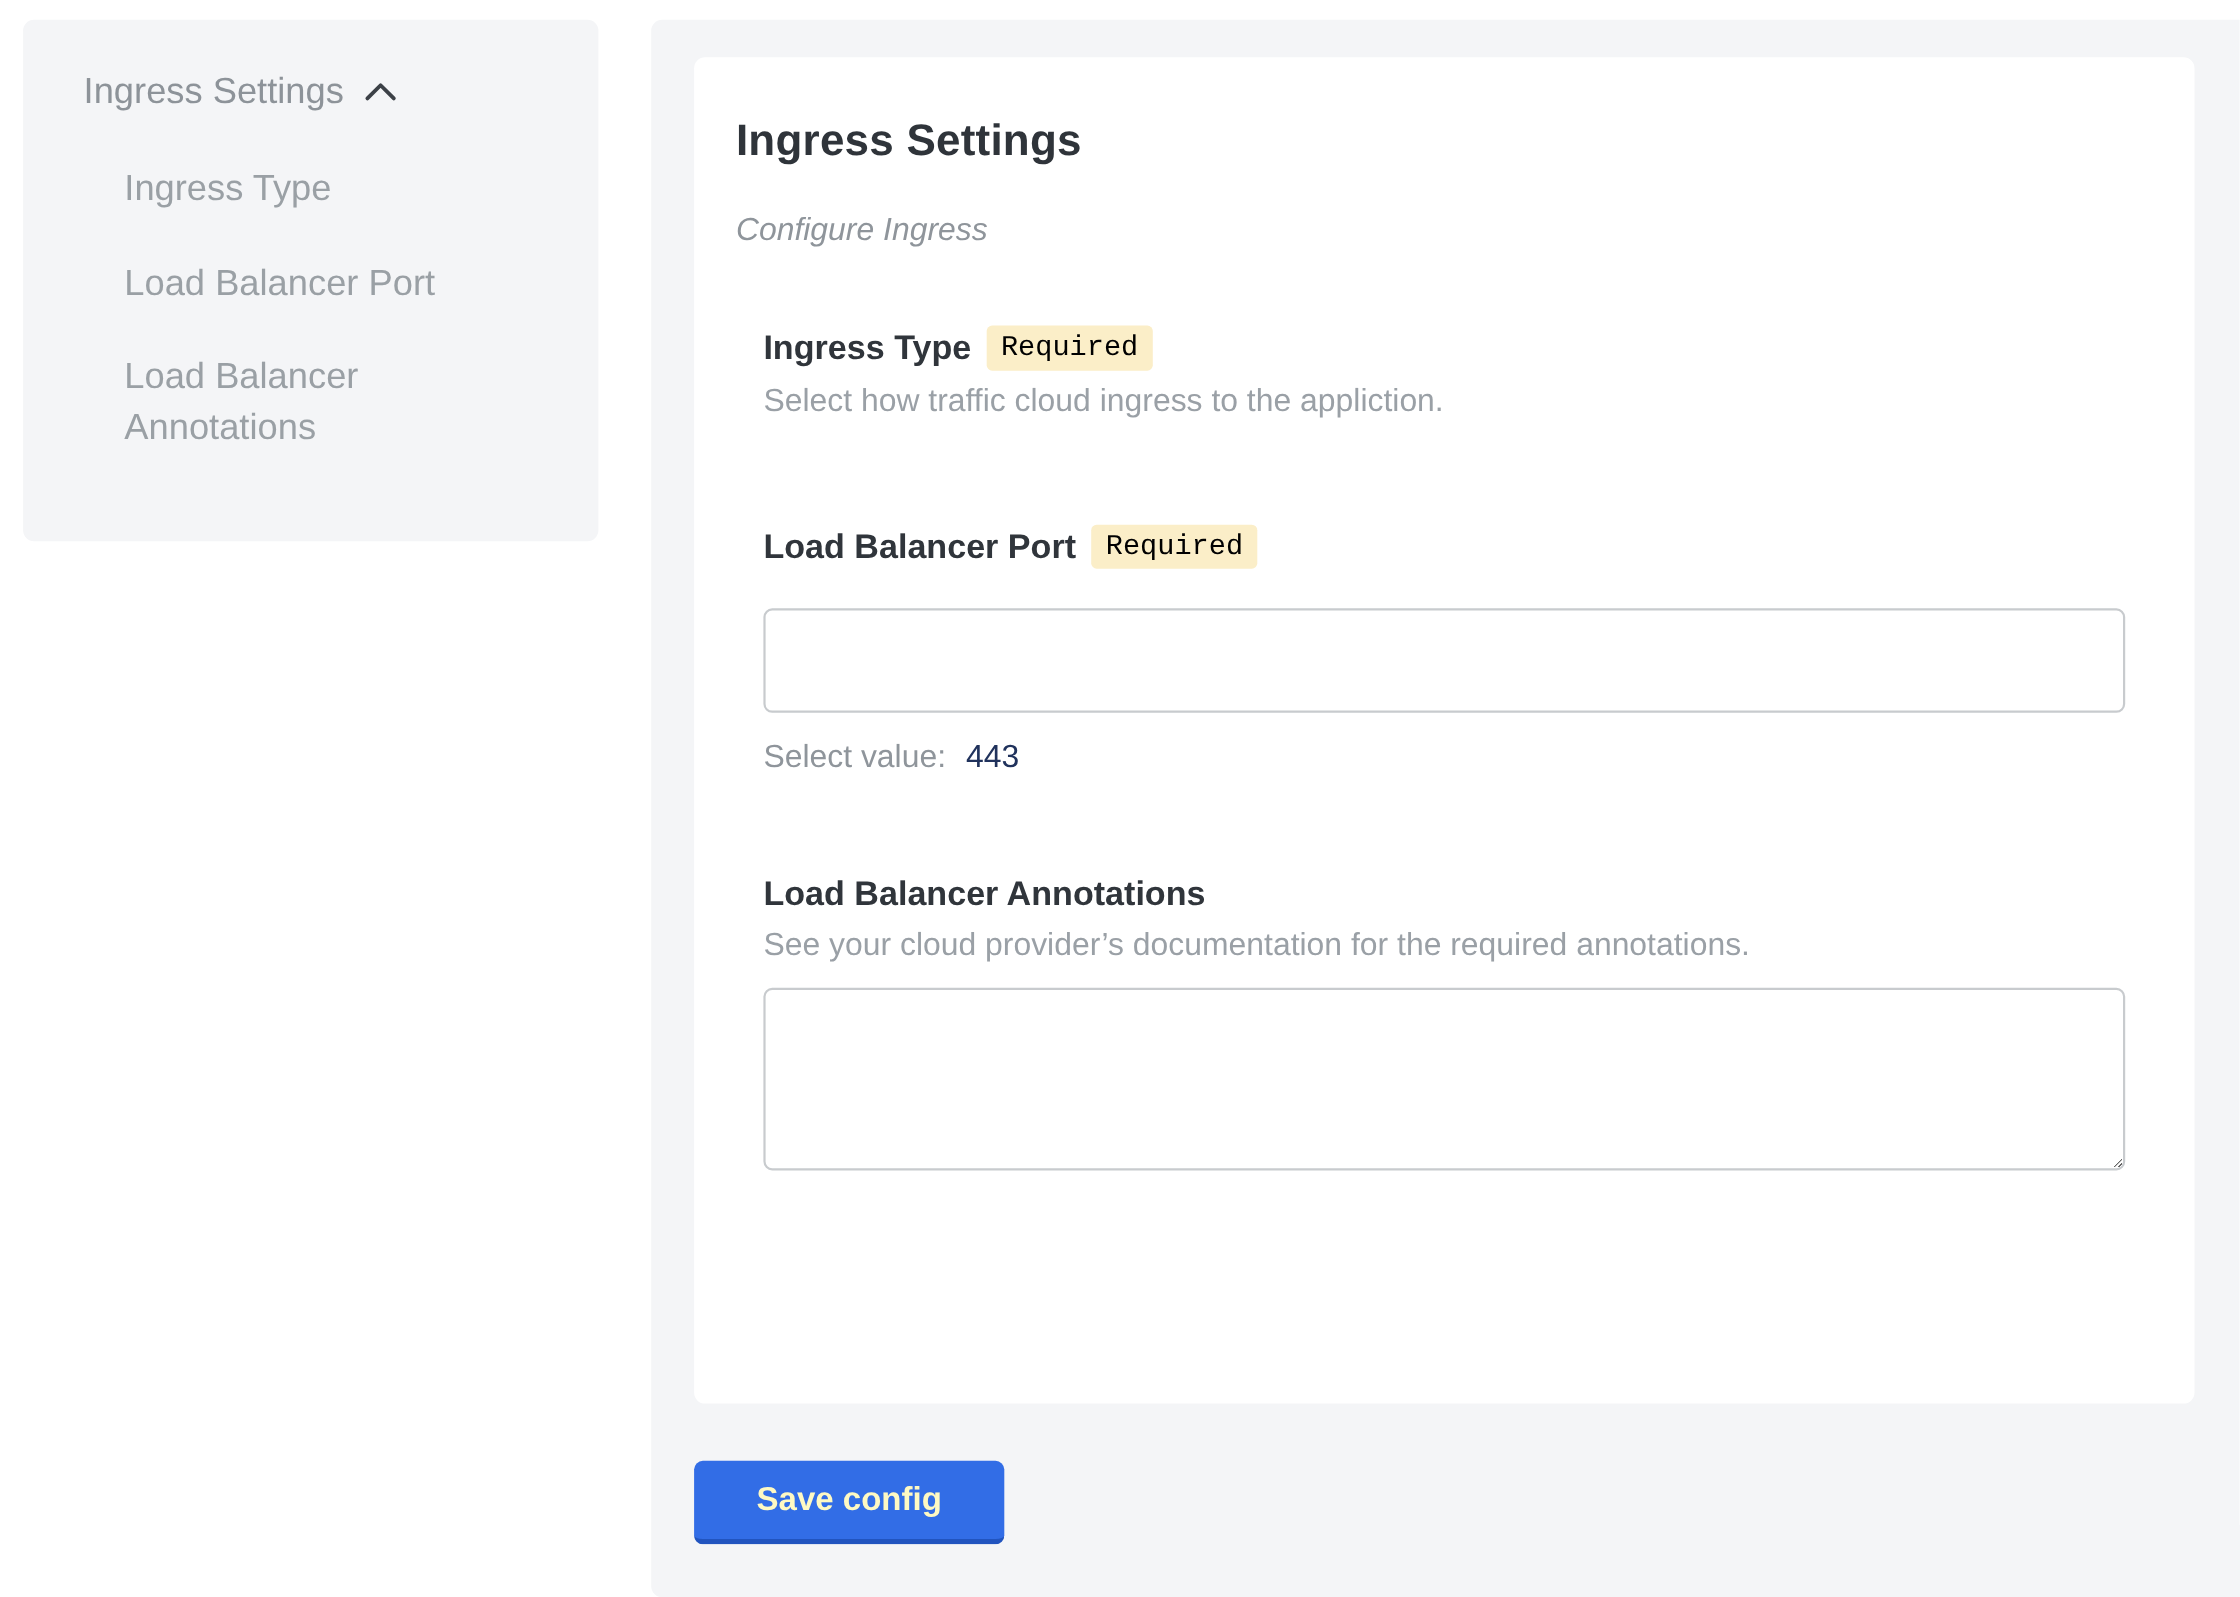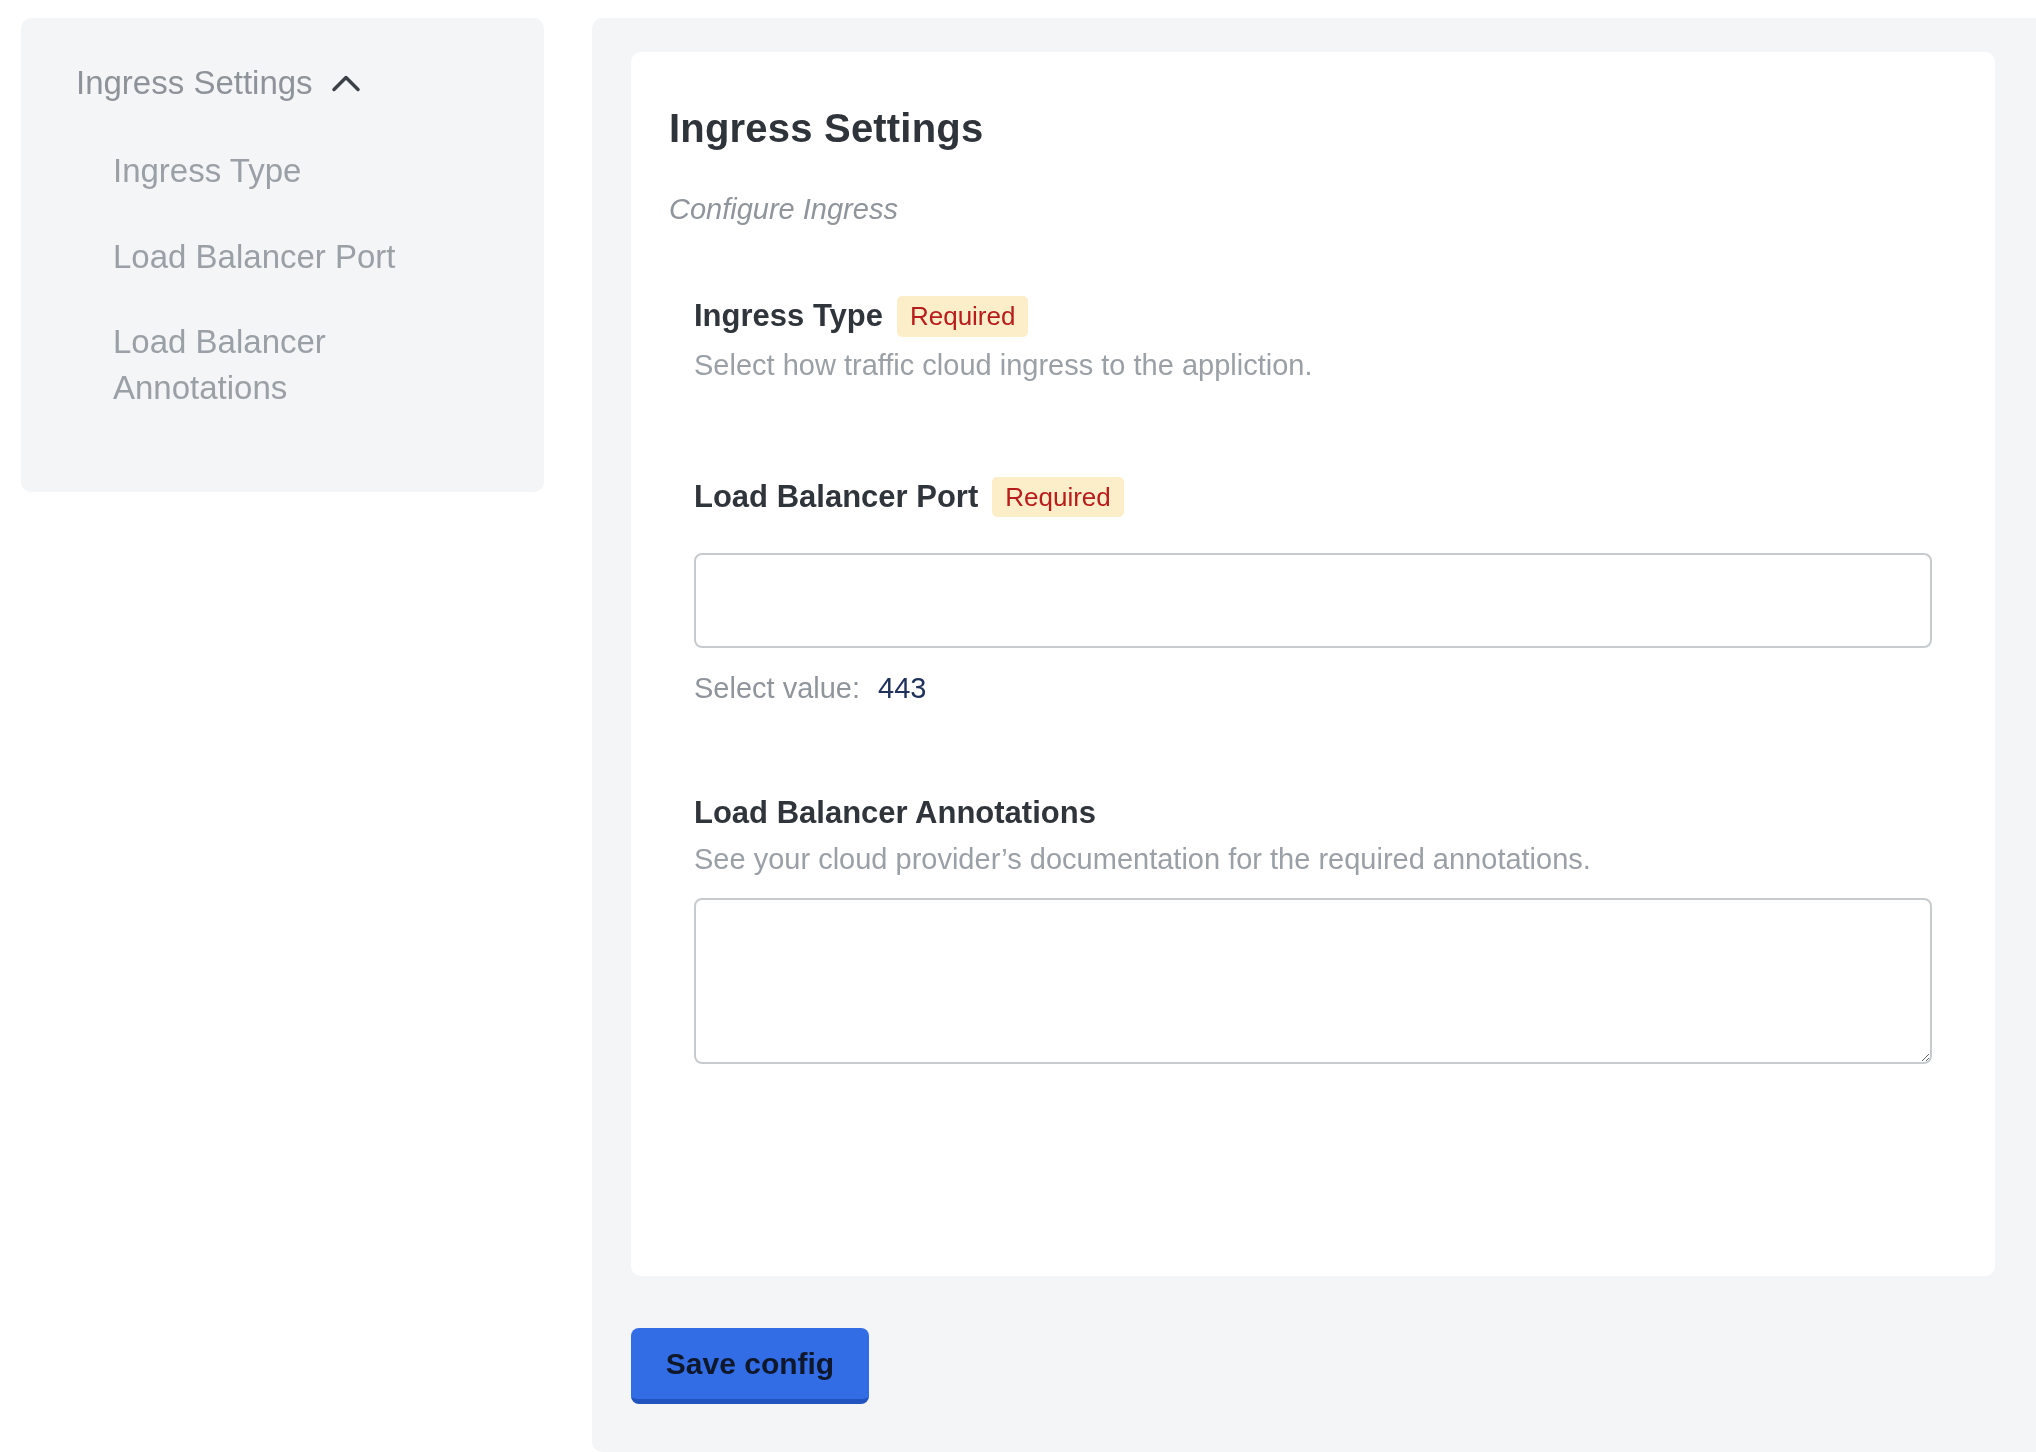--- a/index.html
+++ b/index.html
@@ -67,25 +67,26 @@
 
   .section { margin-left: 25px; }
   .section-ingress-type { margin-top: 70px; }
   .section-lb-port { margin-top: 95px; }
   .section-lb-annotations { margin-top: 90px; }
 
   .sec-head { display: flex; align-items: center; }
   .sec-title { font-size: 31px; font-weight: 700; color: #30353b; }
   .badge {
     margin-left: 14px;
-    font-size: 26px; color: #b91c1c;
+    font-size: 26px; color: #000000;
     background: #fbeec8;
     padding: 6px 13px;
     border-radius: 5px;
     line-height: 1.1;
+    font-family: Liberation Mono, monospace;
   }
   .help { font-size: 29px; color: #9aa0a6; margin: 12px 0 0 0; }
 
   .radio-row {
     display: flex; align-items: center; gap: 84px;
     margin: 60px 0 0 18px;
   }
   .radio-option { display: flex; align-items: center; gap: 20px; cursor: pointer; }
   .radio {
     width: 29px; height: 29px;
@@ -134,26 +135,26 @@
     font-size: 30px; color: #30353b;
     padding: 16px 22px;
     outline: none;
     font-family: inherit;
     resize: both;
   }
 
   .save-btn {
     display: block;
     margin: 52px 0 0 0;
-    width: 238px; height: 76px;
+    width: 282px; height: 76px;
     background: #326de6;
     border: none;
     border-bottom: 5px solid #2154bf;
     border-radius: 8px;
-    color: #0f172a;
+    color: #fef9c3;
     font-size: 30px; font-weight: 700;
     font-family: inherit;
     cursor: pointer;
   }
 </style>
 </head>
 <body>
 
 <aside class="sidebar">
   <div class="sidebar-header">

